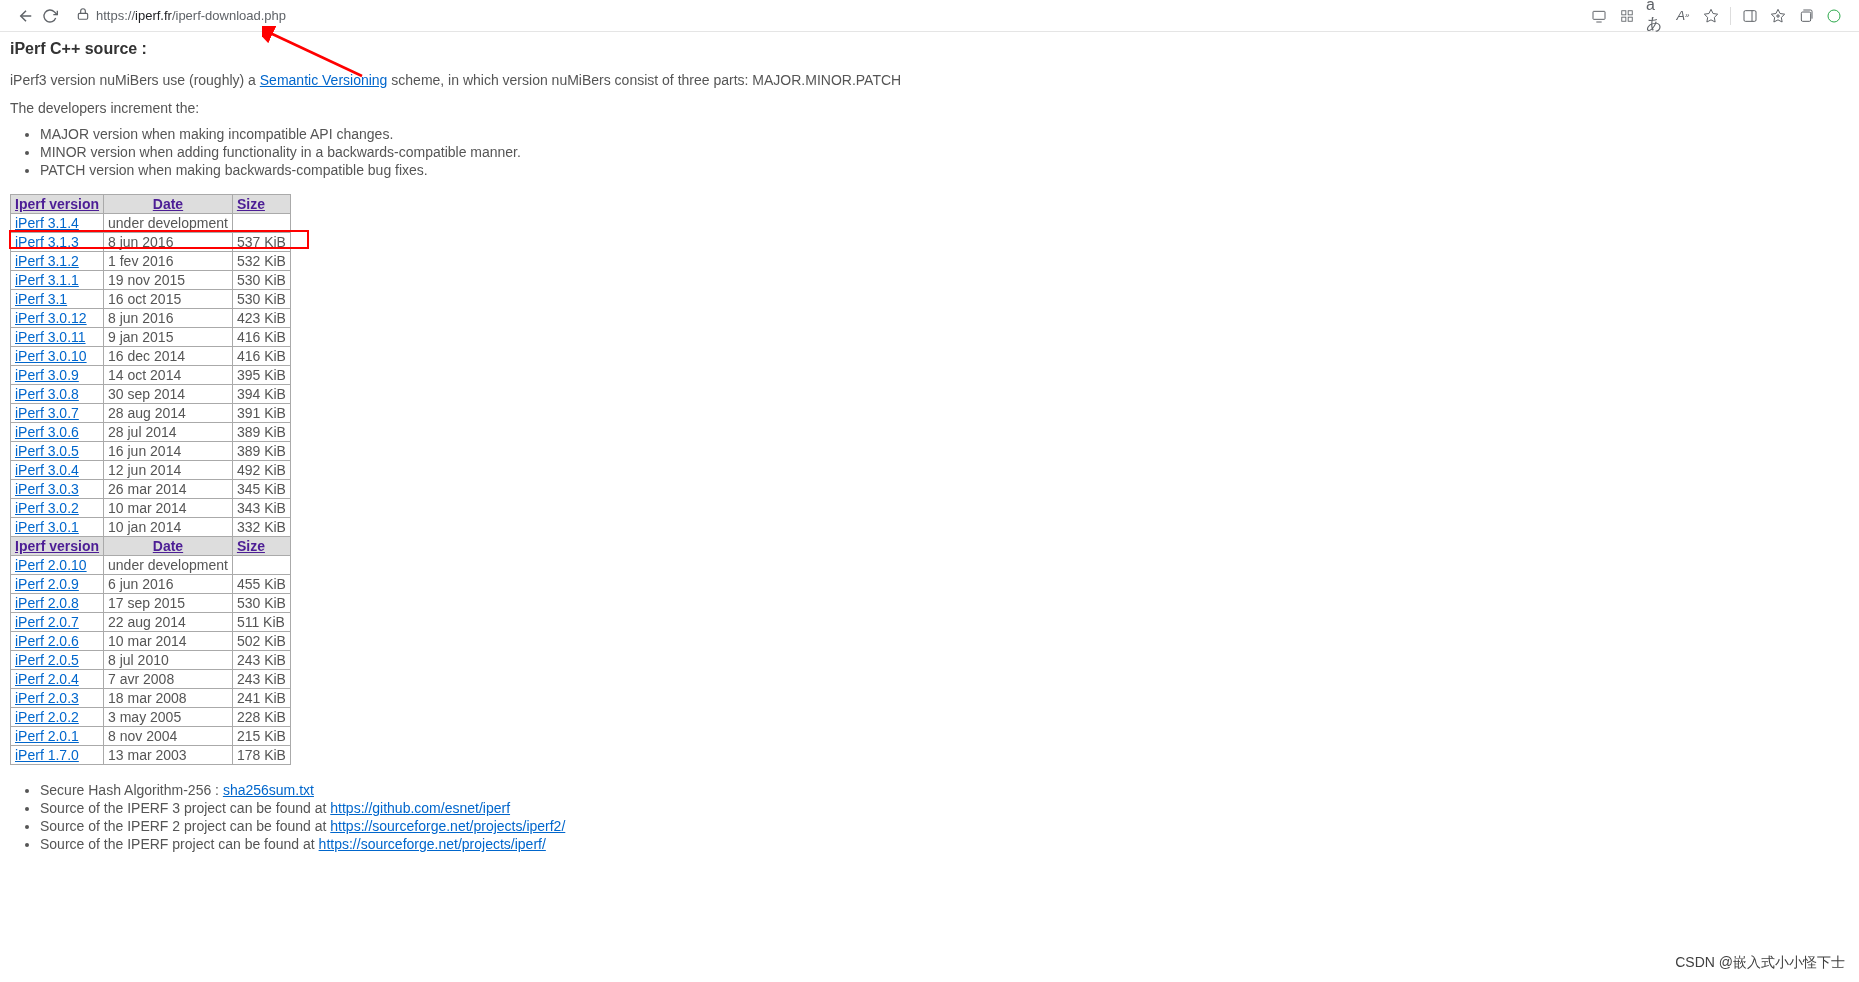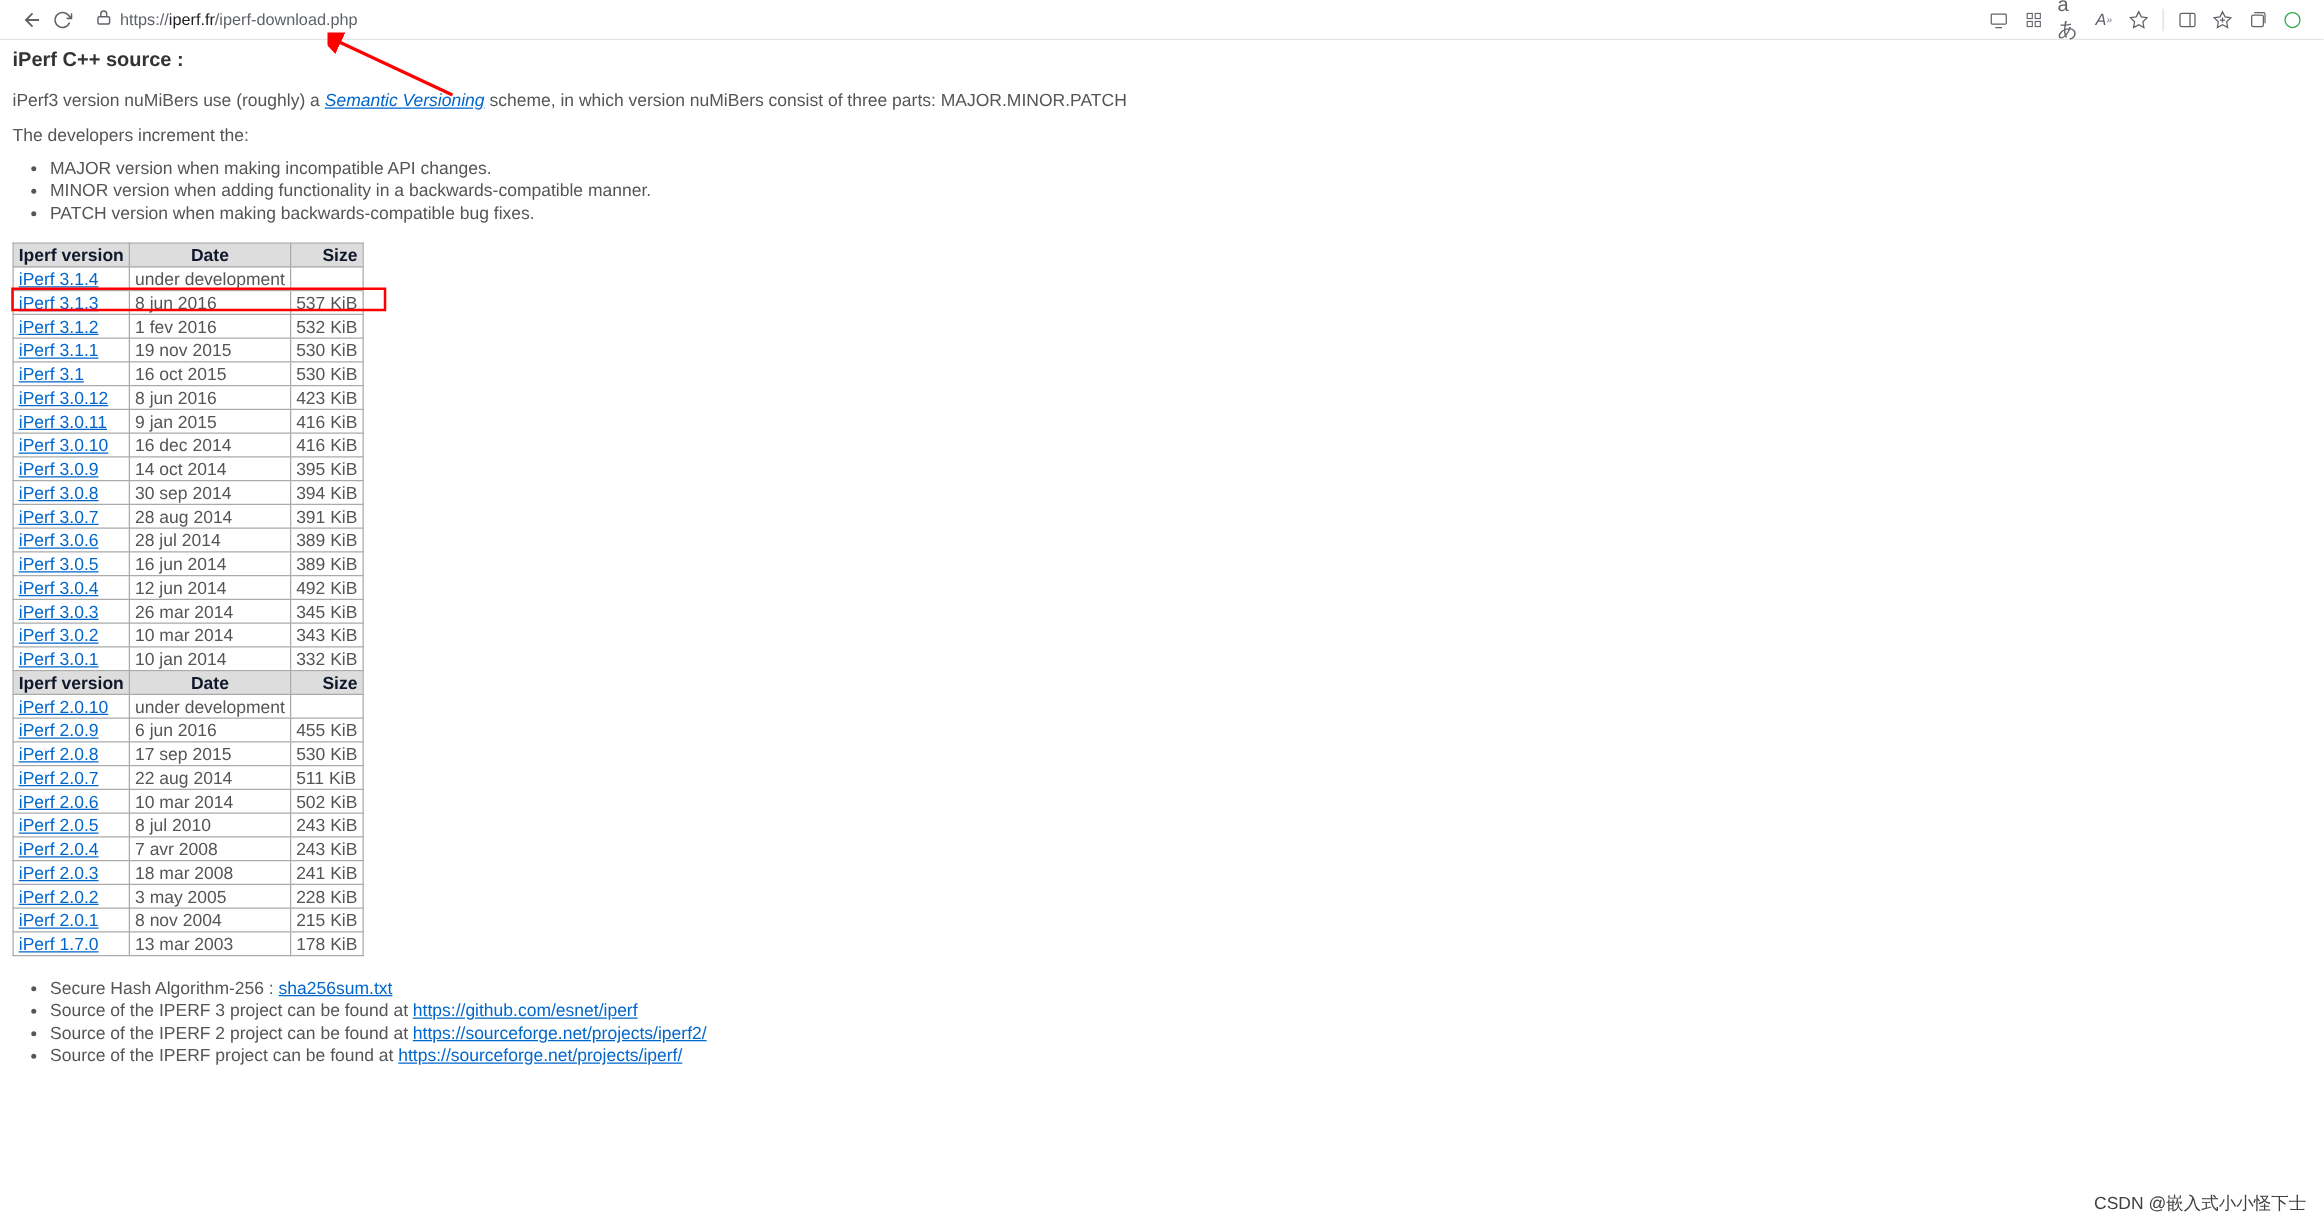--- a/index.html
+++ b/index.html
@@ -13,33 +13,33 @@
     .url-host { color: #202124; }
     .right-icons { display: flex; gap: 10px; align-items: center; color: #5f6368; }
     .right-icon { width: 18px; height: 18px; display: flex; align-items: center; justify-content: center; cursor: pointer; }
     
     .arrow-annotation { position: absolute; left: 262px; top: 26px; pointer-events: none; z-index: 100; }
     .red-highlight { position: absolute; border: 2px solid #ff0000; pointer-events: none; z-index: 50; }
     
     .content { padding: 8px 10px; position: relative; }
     h2.page-title { font-size: 16px; font-weight: 600; color: #333; margin-bottom: 14px; }
     p.intro { color: #555; margin-bottom: 12px; }
-    p.intro a { color: #0066cc; text-decoration: underline; font-style: italic; }
+    p.intro a { color: #0066cc; text-decoration: underline; }
     p.lead-in { color: #555; margin-bottom: 10px; }
     ul.bullets { list-style: disc; padding-left: 30px; margin-bottom: 16px; color: #555; }
     ul.bullets li { margin-bottom: 2px; }
     
     table.version-table { border-collapse: collapse; font-size: 14px; }
     table.version-table th, table.version-table td { border: 1px solid #aaa; padding: 1px 4px; text-align: left; }
-    table.version-table th { background: #ddd; color: #0f172a; font-weight: 600; }
+    table.version-table th { background: #ddd; color: #4c1d95; font-weight: 600; text-decoration: underline; }
     table.version-table td { color: #555; }
     table.version-table td a { color: #0066cc; text-decoration: underline; }
     table.version-table .col-version { min-width: 72px; }
     table.version-table .col-date { min-width: 100px; text-align: center; }
-    table.version-table .col-size { min-width: 46px; text-align: right; }
+    table.version-table .col-size { min-width: 46px; text-align: left; }
     table.version-table td.date-cell { }
     table.version-table td.size-cell { }
     
     ul.bottom-links { list-style: disc; padding-left: 30px; margin-top: 14px; color: #555; }
     ul.bottom-links li { margin-bottom: 2px; }
     ul.bottom-links a { color: #0066cc; text-decoration: underline; }
     
     .watermark { position: fixed; right: 14px; bottom: 10px; color: #404040; font-size: 14px; }
   </style>
 </head>

